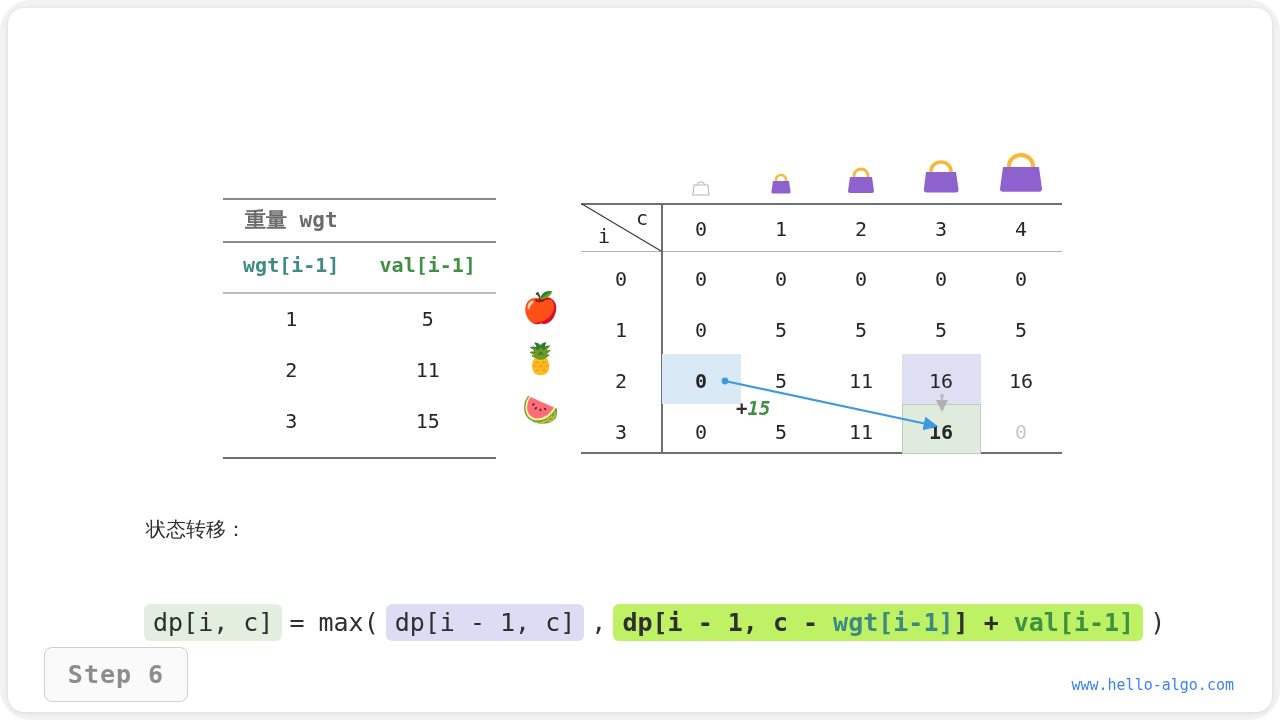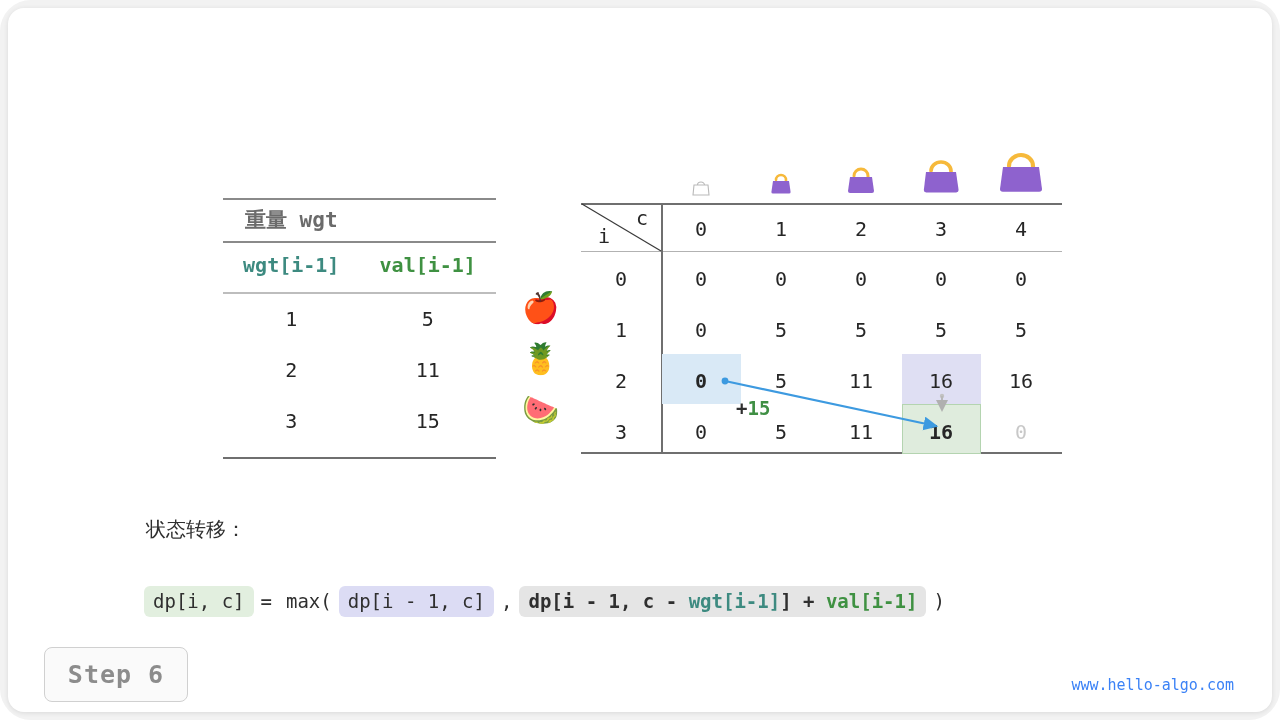--- a/index.html
+++ b/index.html
@@ -179,58 +179,59 @@
   .cell-v.bold { font-weight: bold; }
   .cell-v.faded { color: #c8c8c8; }
 
   .plus15 {
     position: absolute;
     left: 155px; top: 259px;
     font-size: 19px;
     font-weight: bold;
     color: #3f8f44;
     white-space: nowrap;
+    font-style: italic;
   }
   .plus15 .sign { color: #2f2f2f; }
 
   .dp-overlay {
     position: absolute;
     left: 0; top: 0;
     width: 481px; height: 316px;
     pointer-events: none;
   }
 
   
   .trans-label {
     position: absolute;
     left: 138px; top: 508px;
     font-size: 20px;
     color: #2f2f2f;
     font-family: "DejaVu Sans", sans-serif;
   }
   .formula {
     position: absolute;
-    left: 136px; top: 572px;
+    left: 136px; top: 593px;
     height: 42px;
     display: flex;
     align-items: center;
-    font-size: 19px;
+    font-size: 25px;
     color: #2f2f2f;
     white-space: nowrap;
     justify-content: space-between;
   }
   .formula .chip {
     display: inline-block;
     padding: 6px 9px;
     border-radius: 6px;
     line-height: 1;
   }
   .chip.greenbg    { background: #e2efdf; }
   .chip.lavbg      { background: #dcdcf4; }
-  .chip.bluebg     { background: #e5e5e5; font-weight: bold; }
+  .chip.bluebg     { background: #bef264; font-weight: bold; }
   .formula .op { padding: 0 7px; }
   .tok-teal  { color: #3d8a80; }
   .tok-green { color: #3f9142; }
 
   
   .step {
     position: absolute;
     left: 36px; top: 639px;
     width: 144px;
     height: 55px;

